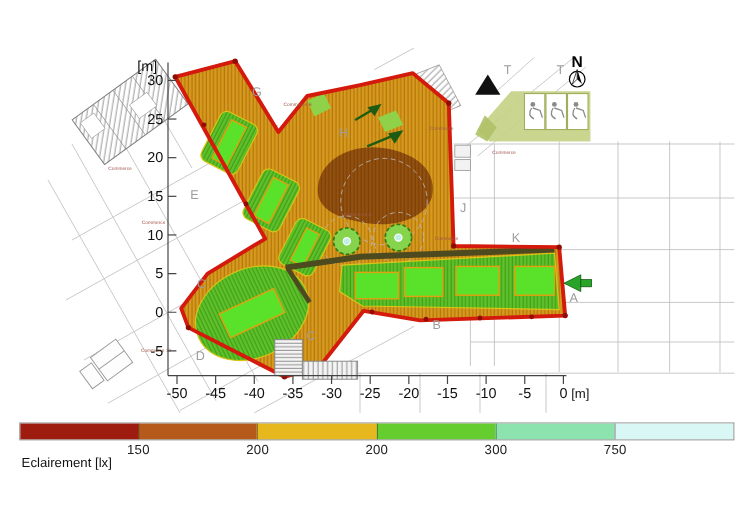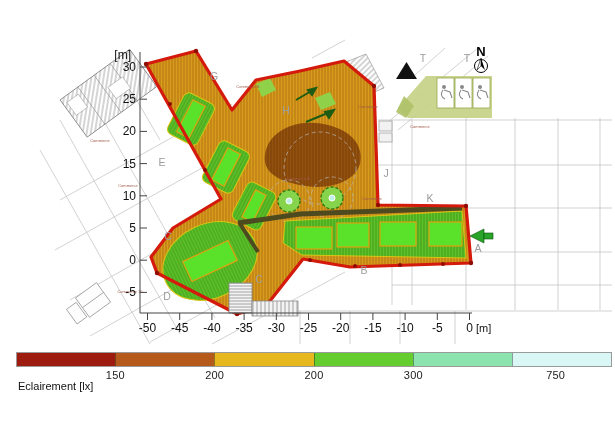--- a/index.html
+++ b/index.html
@@ -310,15 +310,15 @@
     <div class="legend-band" style="background: rgb(231, 183, 30);"></div>
     <div class="legend-band" style="background: rgb(102, 205, 46);"></div>
     <div class="legend-band" style="background: rgb(140, 227, 173);"></div>
     <div class="legend-band" style="background: rgb(217, 247, 245);"></div>
   </div>
 <div id="legend-labels">
     <span class="legend-num" style="left: 16.6667%;">150</span>
     <span class="legend-num" style="left: 33.3333%;">200</span>
     <span class="legend-num" style="left: 50%;">200</span>
     <span class="legend-num" style="left: 66.6667%;">300</span>
-    <span class="legend-num" style="left: 83.3333%; margin-left: 43px;">750</span>
+    <span class="legend-num" style="left: 83.3333%;">750</span>
   </div>
 <div id="legend-title">Eclairement [lx]</div>
 
 </body></html>

